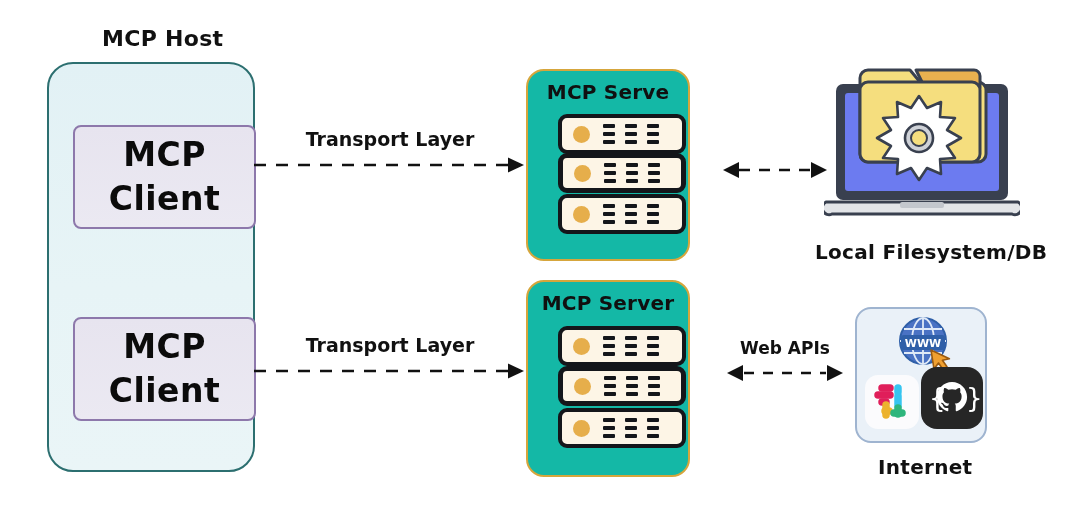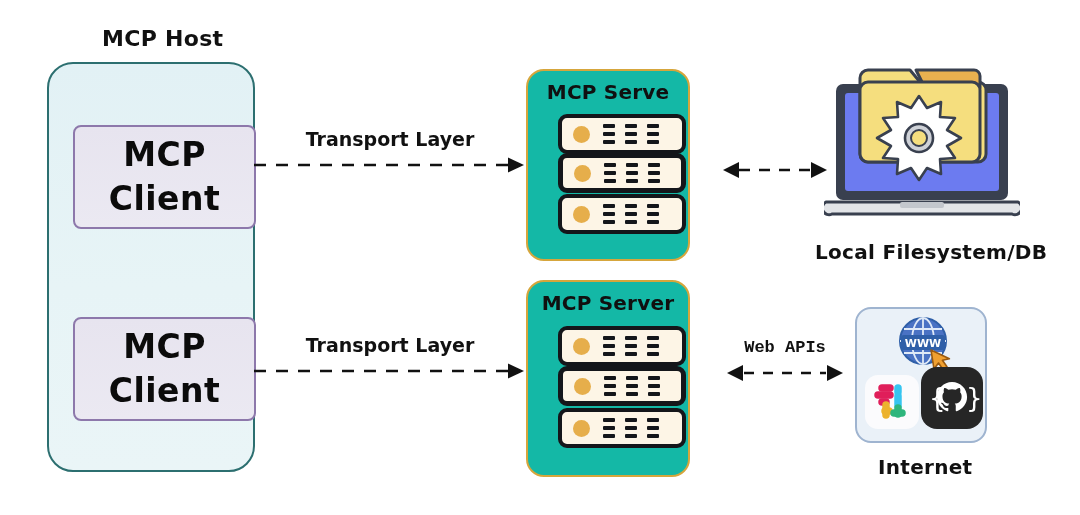--- a/index.html
+++ b/index.html
@@ -238,21 +238,21 @@
   <div class="arrow-wrap" style="left:722px;top:150px;width:106px;height:40px;">
     <div class="arrow-label" style="top:-20px;font-size:18px;"></div>
     <svg width="106" height="26" style="position:absolute;left:0;top:7px;">
       <polygon points="17,5 1,13 17,21" fill="#111"></polygon>
       <line x1="17" y1="13" x2="89" y2="13" stroke="#111" stroke-width="2.6" stroke-dasharray="11 9" stroke-linecap="butt"></line>
       <polygon points="89,5 105,13 89,21" fill="#111"></polygon>
     </svg>
   </div>
 
   <div class="arrow-wrap" style="left:726px;top:338px;width:118px;height:48px;">
-    <div class="arrow-label" style="top:0px;font-size:17px;font-family:Liberation Mono, monospace;">Web APIs</div>
+    <div class="arrow-label" style="top:0px;font-size:17px;">Web APIs</div>
     <svg width="118" height="26" style="position:absolute;left:0;top:22px;">
       <polygon points="17,5 1,13 17,21" fill="#111"></polygon>
       <line x1="18" y1="13" x2="100" y2="13" stroke="#111" stroke-width="2.6" stroke-dasharray="10 9" stroke-linecap="butt"></line>
       <polygon points="101,5 117,13 101,21" fill="#111"></polygon>
     </svg>
   </div>
 
   <div id="laptop-wrap">
     <svg width="196" height="170" viewBox="0 0 196 170">
 

